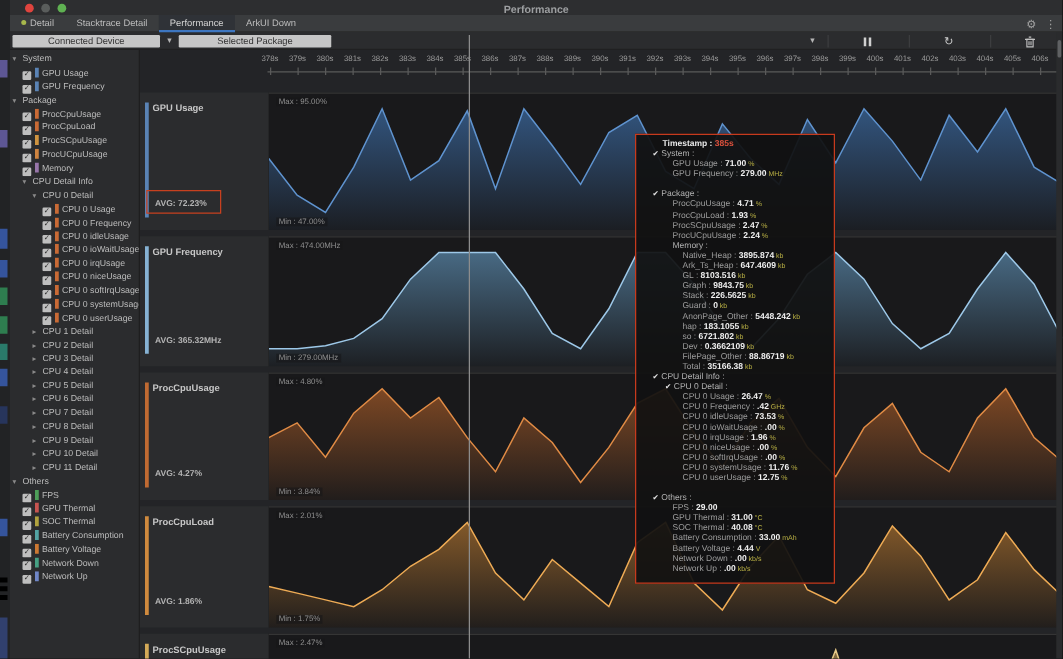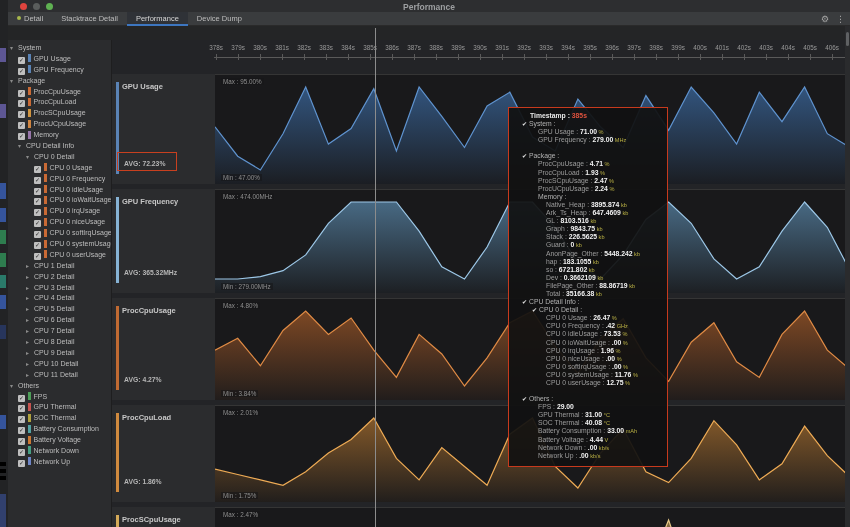--- a/index.html
+++ b/index.html
@@ -96,25 +96,47 @@
           <span style="background: rgb(90, 93, 92);"></span>
           <span style="background: rgb(95, 177, 82);"></span>
         </div>
       <div id="wtitle">Performance</div>
     </div>
     <div id="tabbar">
       <div id="tabs">
           <div class="tab"><span class="tabdot"></span><span>Detail</span></div>
           <div class="tab"><span>Stacktrace Detail</span></div>
           <div class="tab active"><span>Performance</span></div>
-          <div class="tab"><span>Device Dump</span></div>
+          <div class="tab"><span>ArkUI Down</span></div>
         </div>
       <div id="tab-actions">
         <span class="ticon">⚙</span>
         <span class="ticon">⋮</span>
+      </div>
+    </div>
+    <div id="toolbar">
+      <div class="pill" id="dev-pill">Connected Device</div>
+      <div id="dev-caret">▾</div>
+      <div class="pill" id="pkg-pill">Selected Package</div>
+      <div id="tb-caret">▾</div>
+      <div class="tdiv" style="left:654px"></div>
+      <div class="tbtn" style="left:660px;width:52px">
+        <span class="pbar"></span>
+          <span class="pbar"></span>
+      </div>
+      <div class="tdiv" style="left:719px"></div>
+      <div class="tbtn" style="left:725px;width:52px">
+        <span>↻</span>
+      </div>
+      <div class="tdiv" style="left:784px"></div>
+      <div class="tbtn" style="left:790px;width:52px">
+        <svg width="10" height="11" viewBox="0 0 10 11">
+          <path d="M2.5 3.5h5v6h-5z" fill="none" stroke="#c0c0c0" stroke-width="0.9"></path>
+          <path d="M1 3.5h8 M4 1.7h2 M4.2 5v3.2 M5.8 5v3.2" stroke="#c0c0c0" stroke-width="0.9" fill="none"></path>
+        </svg>
       </div>
     </div>
     <div id="sidebar">
         <div class="trow" style="padding-left: 2px;"><span class="arr">▾</span><span>System</span></div>
         <div class="trow" style="padding-left: 10px;"><span class="cb">✓</span><span class="chip" style="background: rgb(90, 131, 181);"></span><span>GPU Usage</span></div>
         <div class="trow" style="padding-left: 10px;"><span class="cb">✓</span><span class="chip" style="background: rgb(90, 131, 181);"></span><span>GPU Frequency</span></div>
         <div class="trow" style="padding-left: 2px;"><span class="arr">▾</span><span>Package</span></div>
         <div class="trow" style="padding-left: 10px;"><span class="cb">✓</span><span class="chip" style="background: rgb(201, 106, 53);"></span><span>ProcCpuUsage</span></div>
         <div class="trow" style="padding-left: 10px;"><span class="cb">✓</span><span class="chip" style="background: rgb(201, 106, 53);"></span><span>ProcCpuLoad</span></div>
         <div class="trow" style="padding-left: 10px;"><span class="cb">✓</span><span class="chip" style="background: rgb(207, 148, 64);"></span><span>ProcSCpuUsage</span></div>

